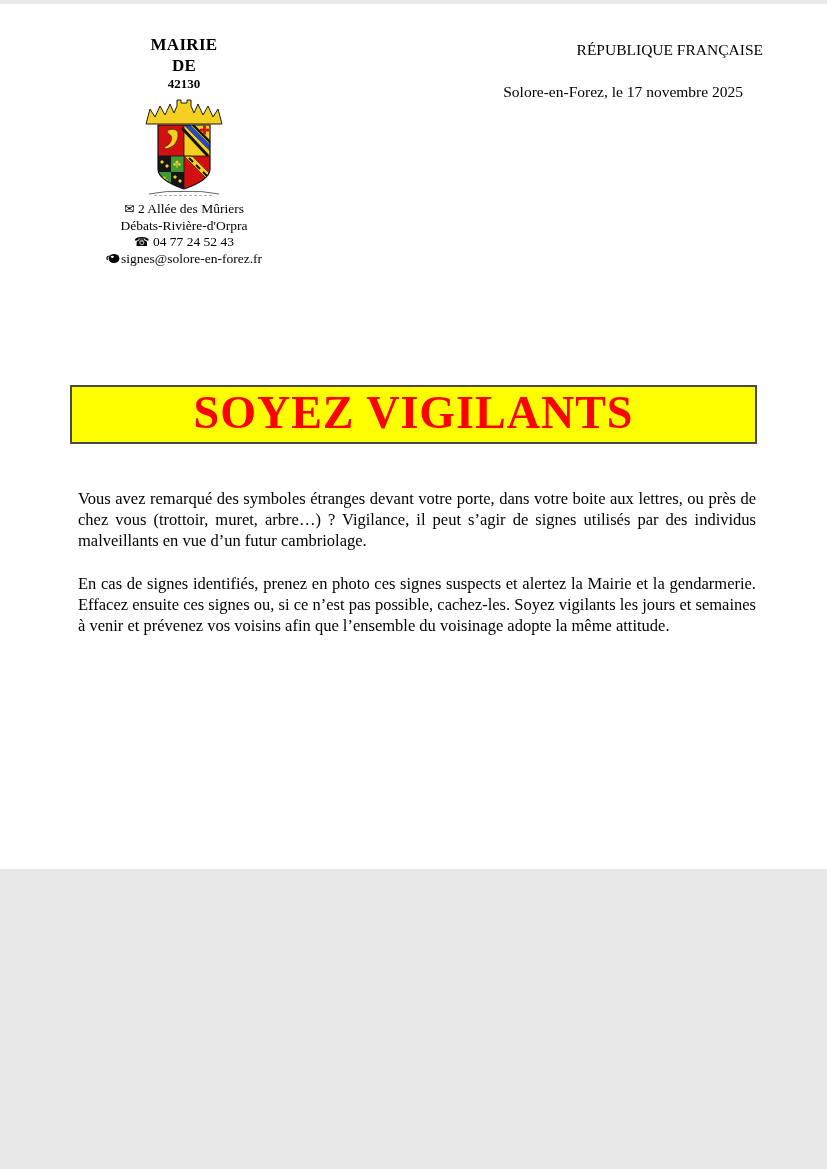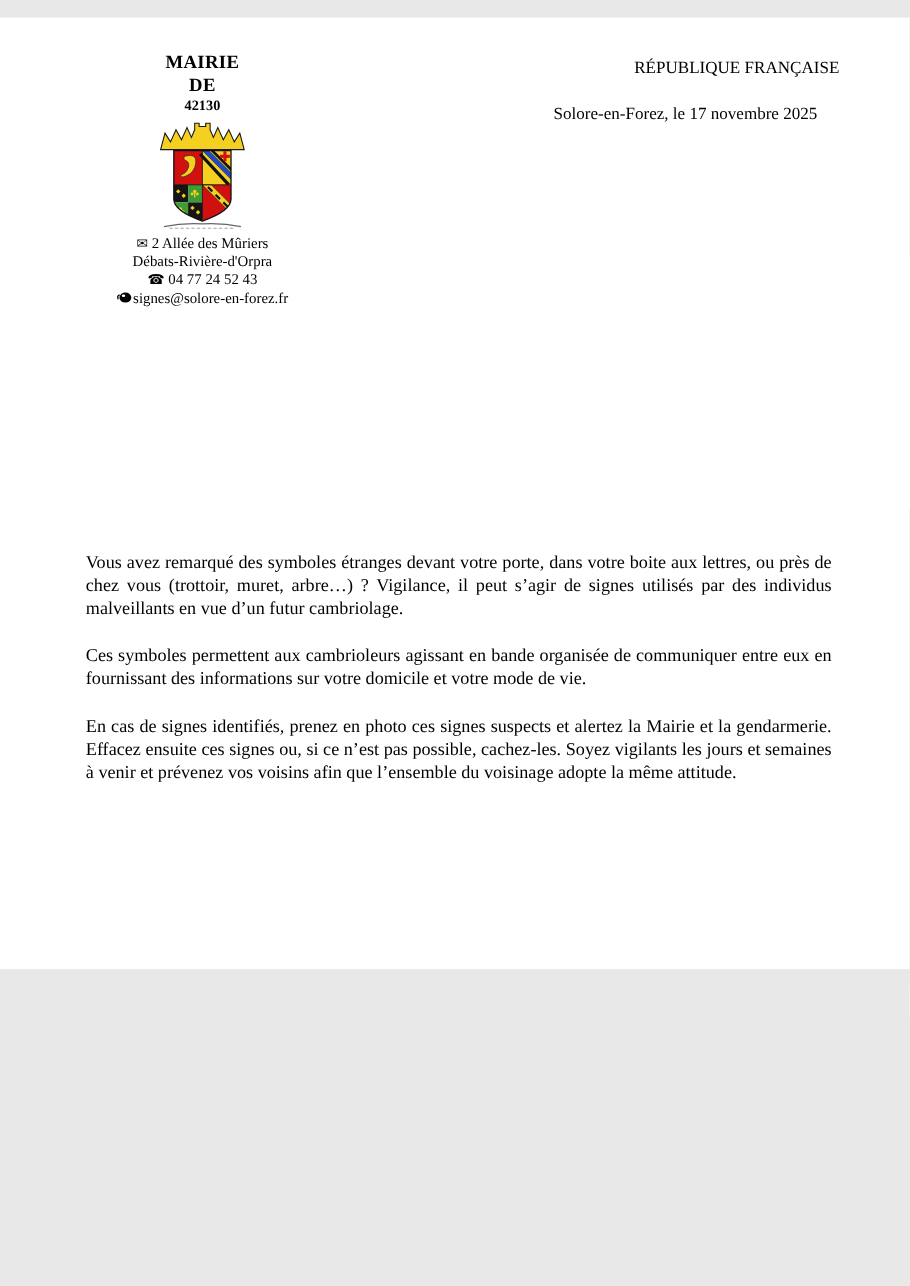--- a/index.html
+++ b/index.html
@@ -1,20 +1,20 @@
 <!DOCTYPE html>
 <html><head>
 <meta charset="utf-8">
 <style>
   html, body { margin: 0; padding: 0; background: #e8e8e8; }
   .page {
     position: relative;
     width: 827px;
     height: 865px;
-    margin: 16px auto;
+    margin: 4px auto;
     background: #ffffff;
     font-family: "Liberation Serif", serif;
     color: #000;
     overflow: hidden;
   }
 
   
   .sender {
     position: absolute;
     left: 70px;
@@ -145,20 +145,22 @@
             <path d="M1.5,8 Q0,5 2.8,4" fill="none" stroke="#000" stroke-width="1.2"></path>
             <ellipse cx="8" cy="6.5" rx="5.4" ry="4.6" fill="#000"></ellipse>
             <ellipse cx="6.3" cy="4.8" rx="1.6" ry="1.1" fill="#fff"></ellipse>
           </svg><span>signes@solore-en-forez.fr</span></div>
     </div>
   </div>
 
   <div class="republic">RÉPUBLIQUE FRANÇAISE</div>
   <div class="dateline">Solore-en-Forez, le 17 novembre 2025</div>
 
+  <div class="banner">
+    <span class="banner-title">SOYEZ VIGILANTS</span>
+  </div>
 
   <div class="body-text">
     <p>Vous avez remarqué des symboles étranges devant votre porte, dans votre boite aux lettres, ou près de chez vous (trottoir, muret, arbre…) ? Vigilance, il peut s’agir de signes utilisés par des individus malveillants en vue d’un futur cambriolage.</p>
-    <p>Ces symboles permettent aux cambrioleurs agissant en bande organisée de communiquer entre eux en fournissant des informations sur votre domicile et votre mode de vie.</p>
     <p>En cas de signes identifiés, prenez en photo ces signes suspects et alertez la Mairie et la gendarmerie. Effacez ensuite ces signes ou, si ce n’est pas possible, cachez-les. Soyez vigilants les jours et semaines à venir et prévenez vos voisins afin que l’ensemble du voisinage adopte la même attitude.</p>
   </div>
 
 </div>
 
 </body></html>

